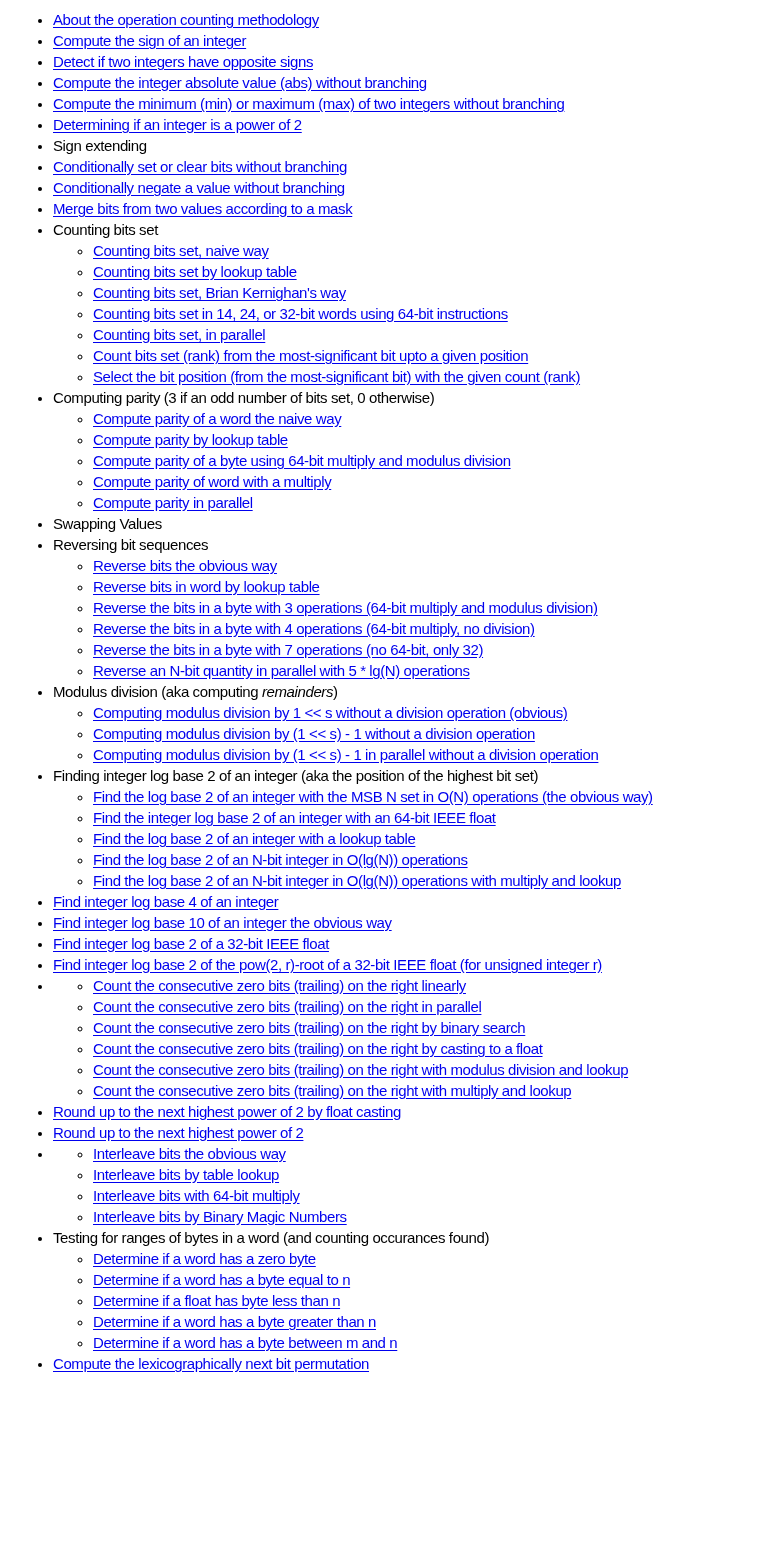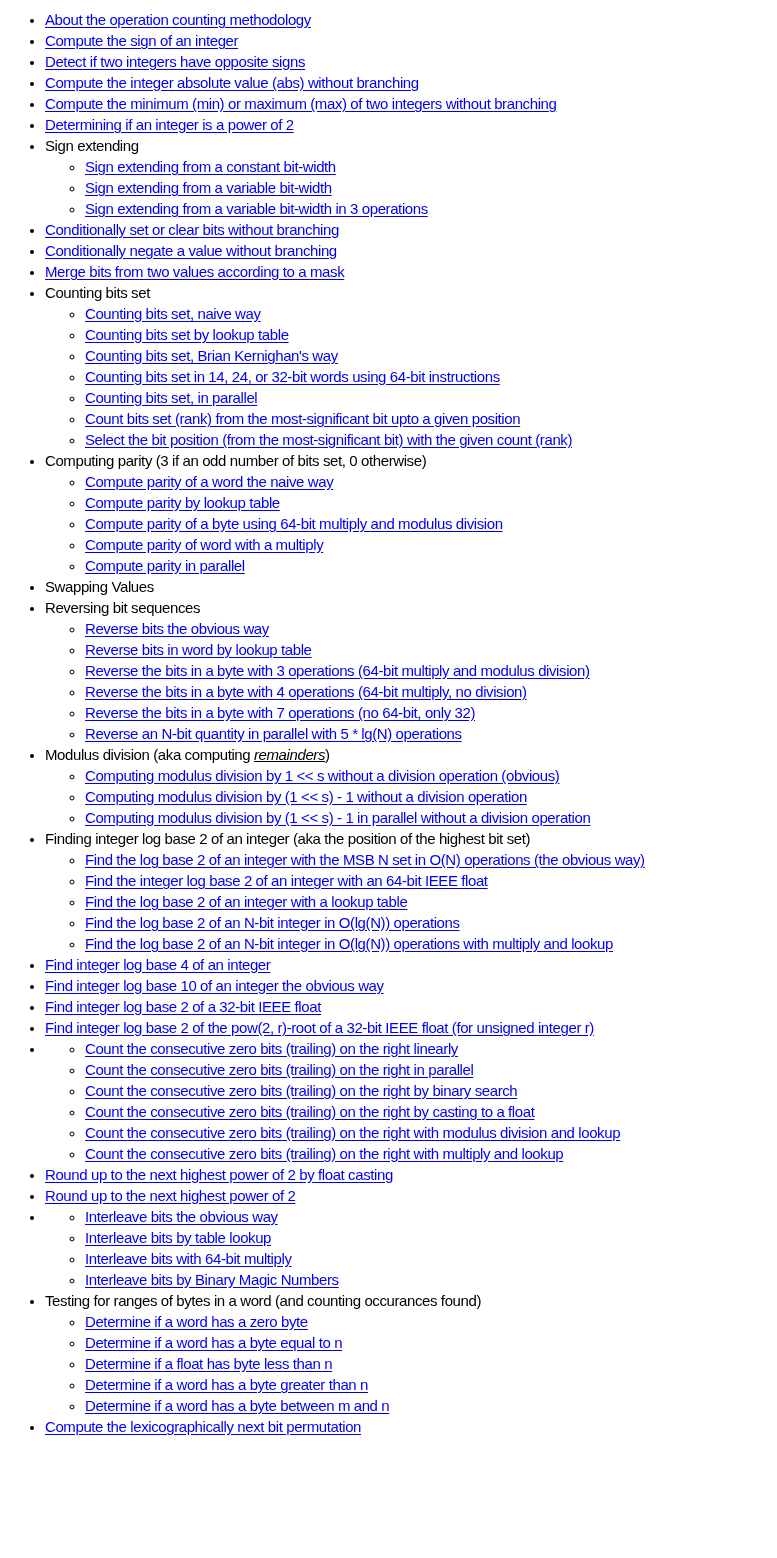--- a/index.html
+++ b/index.html
@@ -11,21 +11,21 @@
     width: 777px;
     min-height: 1558px;
     color: #000000;
     font-family: "Liberation Sans", sans-serif;
     font-size: 15px;
     line-height: 21px;
     letter-spacing: -0.4px;
     overflow: hidden;
   }
   ul.toc-root {
-    margin: 9px 0 0 8px;
+    margin: 9px 0 0 16px;
     padding: 0 0 0 37px;
     list-style-type: disc;
   }
   ul.toc-sub {
     margin: 0;
     padding: 0 0 0 40px;
     list-style-type: circle;
   }
   li {
     padding: 0;
@@ -35,38 +35,33 @@
     font-size: 13px;
   }
   a {
     color: #0000ee;
     text-decoration: underline;
     text-underline-offset: 2px;
     cursor: pointer;
   }
   em {
     font-style: italic;
-    text-decoration: underline;
   }
 </style>
 </head>
 <body>
 
 <ul class="toc-root" id="toc-root">
     <li><a href="#">About the operation counting methodology</a></li>
     <li><a href="#">Compute the sign of an integer</a></li>
     <li><a href="#">Detect if two integers have opposite signs</a></li>
     <li><a href="#">Compute the integer absolute value (abs) without branching</a></li>
     <li><a href="#">Compute the minimum (min) or maximum (max) of two integers without branching</a></li>
     <li><a href="#">Determining if an integer is a power of 2</a></li>
-    <li><span>Sign extending</span><ul class="toc-sub">
-        <li><a href="#">Sign extending from a constant bit-width</a></li>
-        <li><a href="#">Sign extending from a variable bit-width</a></li>
-        <li><a href="#">Sign extending from a variable bit-width in 3 operations</a></li>
-      </ul></li>
+    <li><span>Sign extending</span></li>
     <li><a href="#">Conditionally set or clear bits without branching</a></li>
     <li><a href="#">Conditionally negate a value without branching</a></li>
     <li><a href="#">Merge bits from two values according to a mask</a></li>
     <li><span>Counting bits set</span><ul class="toc-sub">
         <li><a href="#">Counting bits set, naive way</a></li>
         <li><a href="#">Counting bits set by lookup table</a></li>
         <li><a href="#">Counting bits set, Brian Kernighan's way</a></li>
         <li><a href="#">Counting bits set in 14, 24, or 32-bit words using 64-bit instructions</a></li>
         <li><a href="#">Counting bits set, in parallel</a></li>
         <li><a href="#">Count bits set (rank) from the most-significant bit upto a given position</a></li>

